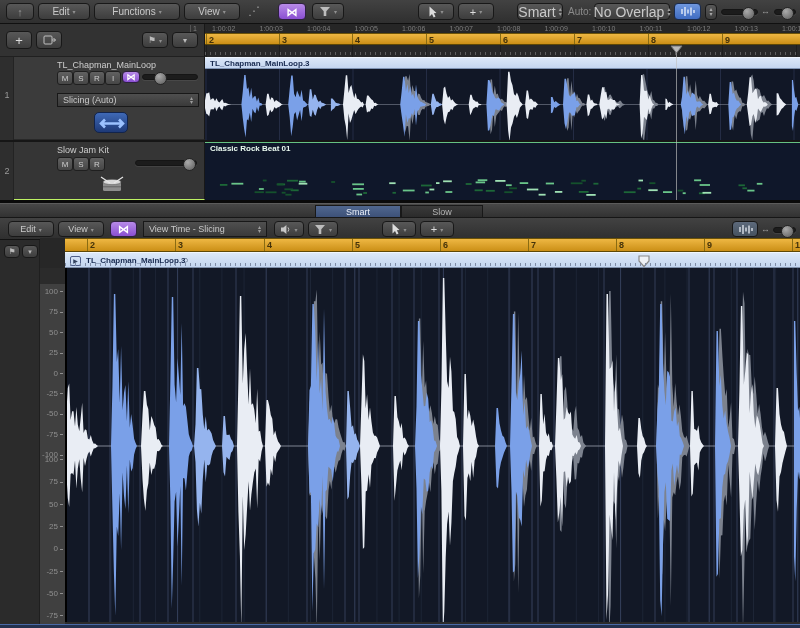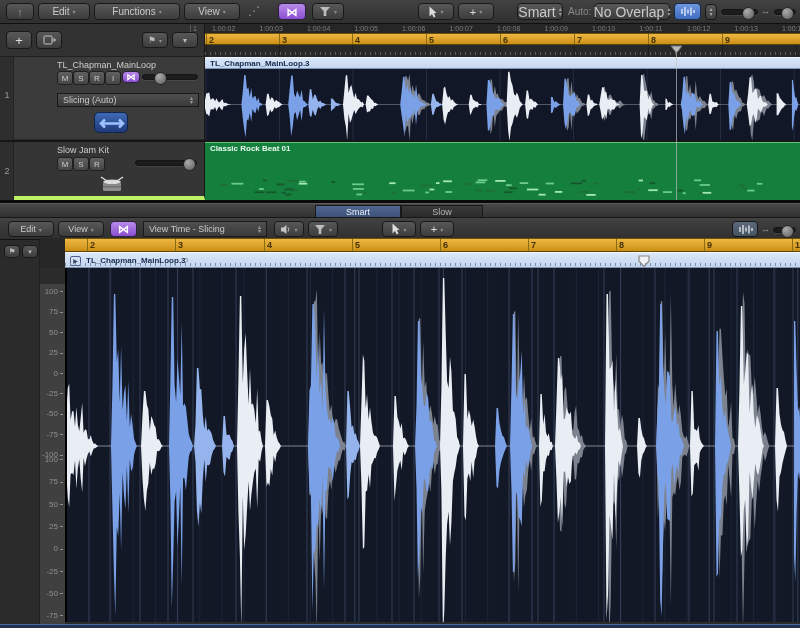--- a/index.html
+++ b/index.html
@@ -277,42 +277,42 @@
         <polygon points="586.9,11.1 588.0,11.1 589.1,21.3 590.2,28.7 591.3,27.9 592.3,32.3 593.4,35.5 593.4,35.5 592.3,39.0 591.3,42.1 590.2,40.5 589.1,48.0 588.0,62.0 586.9,57.1" fill="#7aa0e8"></polygon>
       </svg>
   </div>
 
   <div class="abs" style="left:0;top:140px;width:800px;height:2px;background:#161616"></div>
 
   <div class="abs" style="left:0;top:142px;width:14px;height:58px;background:#2e2e2e;border-right:1px solid #232323">
     <span style="position:absolute;left:0;top:24px;width:14px;text-align:center;font-size:9px;color:#9a9a9a">2</span>
   </div>
   <span class="abs" style="left:15px;top:162px;font-size:11px;color:#eccb33">★</span>
-  <div class="abs" style="left:14px;top:142px;width:191px;height:58px;background:#353535;border-bottom:4px solid #bef264;border-right:1px solid #181818">
+  <div class="abs" style="left:14px;top:142px;width:191px;height:58px;background:#353535;border-bottom:1px solid #bef264;border-right:1px solid #181818">
     <span style="position:absolute;left:43px;top:3px;font-size:9px;color:#cdcdcd;white-space:nowrap">Slow Jam Kit</span>
     <div id="t2-btns" class="abs" style="left:43px;top:15px;width:60px;height:12px">
         <div class="tbtn" style="left: 0px; top: 0px;">M</div>
         <div class="tbtn" style="left: 16px; top: 0px;">S</div>
         <div class="tbtn" style="left: 32px; top: 0px;">R</div>
       </div>
     <div class="abs slider" style="left:121px;top:18px;width:62px;height:6px">
       <div class="knob" style="left:47px"></div>
     </div>
     <div class="abs" style="left:84px;top:34px;width:28px;height:18px">
       <svg width="28" height="18" viewBox="0 0 28 18">
         <rect x="5" y="6" width="18" height="9" rx="1.5" fill="#8e8e8e"></rect>
         <ellipse cx="14" cy="6" rx="9" ry="2.6" fill="#d9d9d9" stroke="#6a6a6a" stroke-width="0.6"></ellipse>
         <line x1="3" y1="1" x2="12" y2="7" stroke="#e8e8e8" stroke-width="1.1"></line>
         <line x1="25" y1="1" x2="16" y2="7" stroke="#e8e8e8" stroke-width="1.1"></line>
         <rect x="5" y="10" width="18" height="1.4" fill="#6f6f6f"></rect>
         </svg>
     </div>
   </div>
 
-  <div class="abs" style="left:205px;top:142px;width:595px;height:65px;background:#15803d;border-top:1px solid #66c282;border-bottom:1px solid #1c5a30;overflow:hidden">
+  <div class="abs" style="left:205px;top:142px;width:595px;height:65px;background:#0f172a;border-top:1px solid #66c282;border-bottom:1px solid #1c5a30;overflow:hidden">
     <span class="regname" style="position:absolute;left:5px;top:1px;color:#eafaf0">Classic Rock Beat 01</span>
     <svg id="midi-dashes" width="595" height="24" viewBox="0 0 595 24" style="position:absolute;left:0;top:32px">
         <rect x="299.3" y="16.3" width="8.3" height="1.8" fill="#15542c" opacity="0.95"></rect>
         <rect x="314.7" y="7.2" width="8.5" height="1.8" fill="#6fcf8e" opacity="0.95"></rect>
         <rect x="280.8" y="14.9" width="9.0" height="1.8" fill="#1d6b38" opacity="0.95"></rect>
         <rect x="94.1" y="5.7" width="6.6" height="1.8" fill="#6fcf8e" opacity="0.95"></rect>
         <rect x="340.8" y="7.6" width="8.2" height="1.8" fill="#6fcf8e" opacity="0.95"></rect>
         <rect x="493.9" y="17.4" width="5.9" height="1.8" fill="#1d6b38" opacity="0.95"></rect>
         <rect x="147.2" y="8.4" width="11.8" height="1.8" fill="#6fcf8e" opacity="0.95"></rect>
         <rect x="85.7" y="14.4" width="8.0" height="1.8" fill="#1d6b38" opacity="0.95"></rect>

